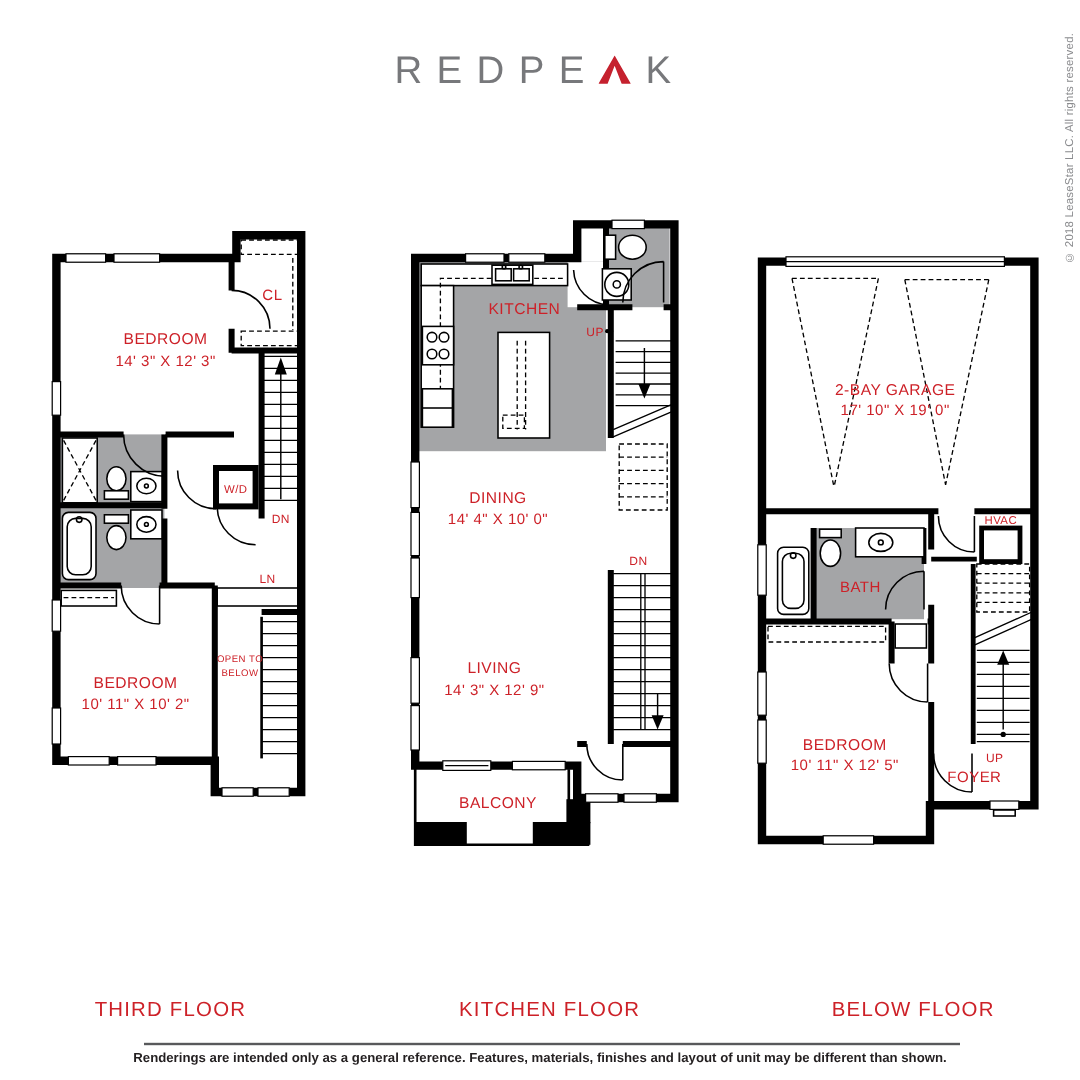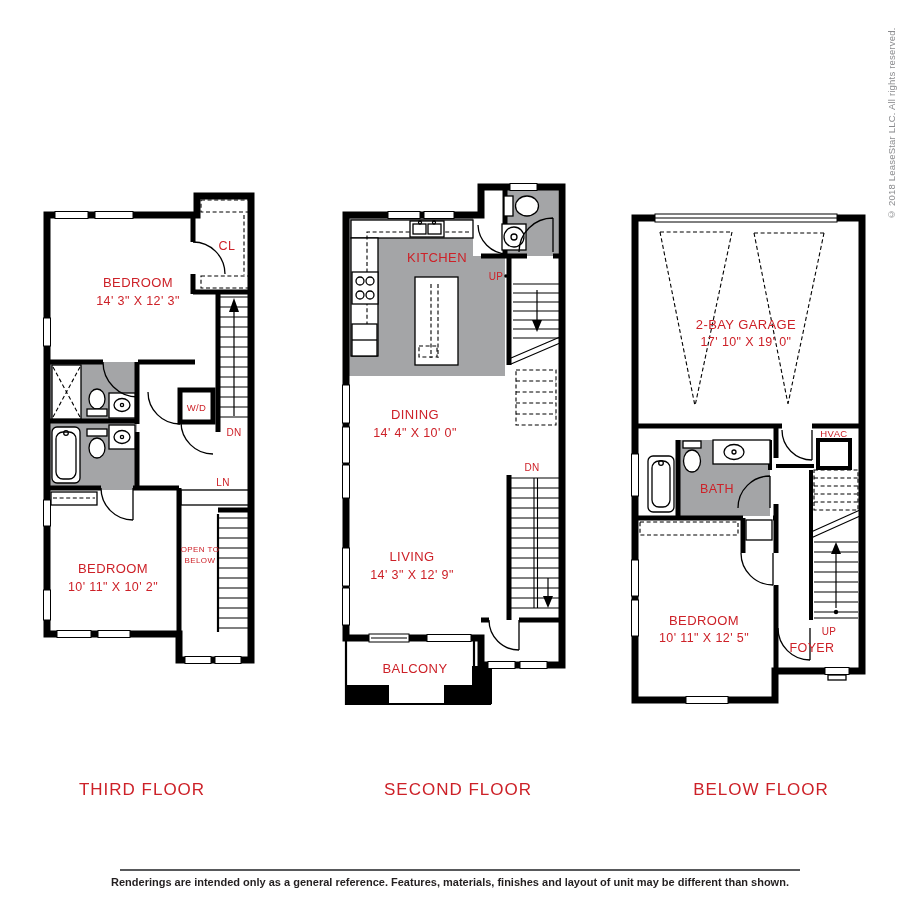--- a/index.html
+++ b/index.html
@@ -8,21 +8,21 @@
   
   #logo{position:absolute;left:50%;top:42px;transform:translateX(-50%);
         display:flex;align-items:flex-end;}
   #logo .letters{font-size:32px;line-height:1;letter-spacing:12px;color:#77787b;font-weight:500;}
   #logo svg{margin:0 12px 4px 0;}
   
   .copyright{position:absolute;top:10px;right:3px;height:210px;
              writing-mode:vertical-rl;transform:rotate(180deg);
              font-size:9.5px;color:#8a8b8e;letter-spacing:.2px;}
   
-  .floor-title{position:absolute;top:780px;transform:translateX(-50%);
+  .floor-title{position:absolute;top:832px;transform:translateX(-50%);
                font-size:17px;letter-spacing:1px;color:#cd2128;white-space:nowrap;}
   
   .rule{position:absolute;top:869px;left:120px;width:680px;height:2px;background:#58595b;}
   .disclaimer{position:absolute;top:876px;left:0;width:900px;text-align:center;
               font-size:11px;font-weight:bold;color:#231f20;}
   
   svg.plan{position:absolute;overflow:visible;}
   .white{fill:#fff;}
   .gray{fill:#a4a5a7;}
   .blk{fill:#000;stroke:none;}
@@ -37,20 +37,27 @@
   .win{fill:#fff;stroke:#000;stroke-width:1;}
   .lbl{fill:#cd2128;font-family:"Liberation Sans",sans-serif;letter-spacing:.4px;}
   .s13{font-size:13px;} .s12{font-size:12.5px;} .s10{font-size:10px;}
   .s9{font-size:9.5px;}  .s8{font-size:8px;}
 </style>
 </head>
 <body>
 
 <div id="sheet">
 
+  <div id="logo">
+    <span class="letters">REDPE</span>
+    <svg width="27" height="24" viewBox="0 0 30 26">
+      <polygon points="15,0 30,26 21.5,26 15,9.5 8.5,26 0,26" fill="#c5212e"></polygon>
+    </svg>
+    <span class="letters">K</span>
+  </div>
 
   <div class="copyright">© 2018 LeaseStar LLC. All rights reserved.</div>
 
   <svg class="plan" style="left:43px;top:192px" width="215" height="480" viewBox="0 0 215 480">
     <path class="white" d="M4,23 H154 V4 H208 V468 H136 V442 H4 Z"></path>
     <rect class="gray" x="7" y="170" width="87" height="128"></rect>
     <path class="w7" d="M4,23 H154 V4 H208 V468 H136 V442 H4 Z"></path>
     <path class="w5" d="M150,23 V50 M150,82 V102 M150,100 H175 M154,100 H208 M175,100 V240
              M4,170 H60 M95,170 H152 M94,170 V232 M7,229 H94 M94,240 V298
              M4,296 H58 M90,296 H136 M136,296 V442 M175,318 H208"></path>
@@ -304,19 +311,19 @@
     <text class="lbl s12" x="118" y="138" text-anchor="middle">17' 10" X 19' 0"</text>
     <text class="lbl s9" x="206" y="229" text-anchor="middle">HVAC</text>
     <text class="lbl s12" x="89" y="285" text-anchor="middle">BATH</text>
     <text class="lbl s13" x="76" y="417" text-anchor="middle">BEDROOM</text>
     <text class="lbl s12" x="76" y="434" text-anchor="middle">10' 11" X 12' 5"</text>
     <text class="lbl s10" x="201" y="427" text-anchor="middle">UP</text>
     <text class="lbl s12" x="184" y="444" text-anchor="middle">FOYER</text>
   </svg>
 
   <div class="floor-title" style="left:142px">THIRD FLOOR</div>
-  <div class="floor-title" style="left:458px">SECOND FLOOR</div>
+  <div class="floor-title" style="left:458px">KITCHEN FLOOR</div>
   <div class="floor-title" style="left:761px">BELOW FLOOR</div>
 
   <div class="rule"></div>
   <div class="disclaimer">Renderings are intended only as a general reference. Features, materials, finishes and layout of unit may be different than shown.</div>
 
 </div>
 
 </body></html>

